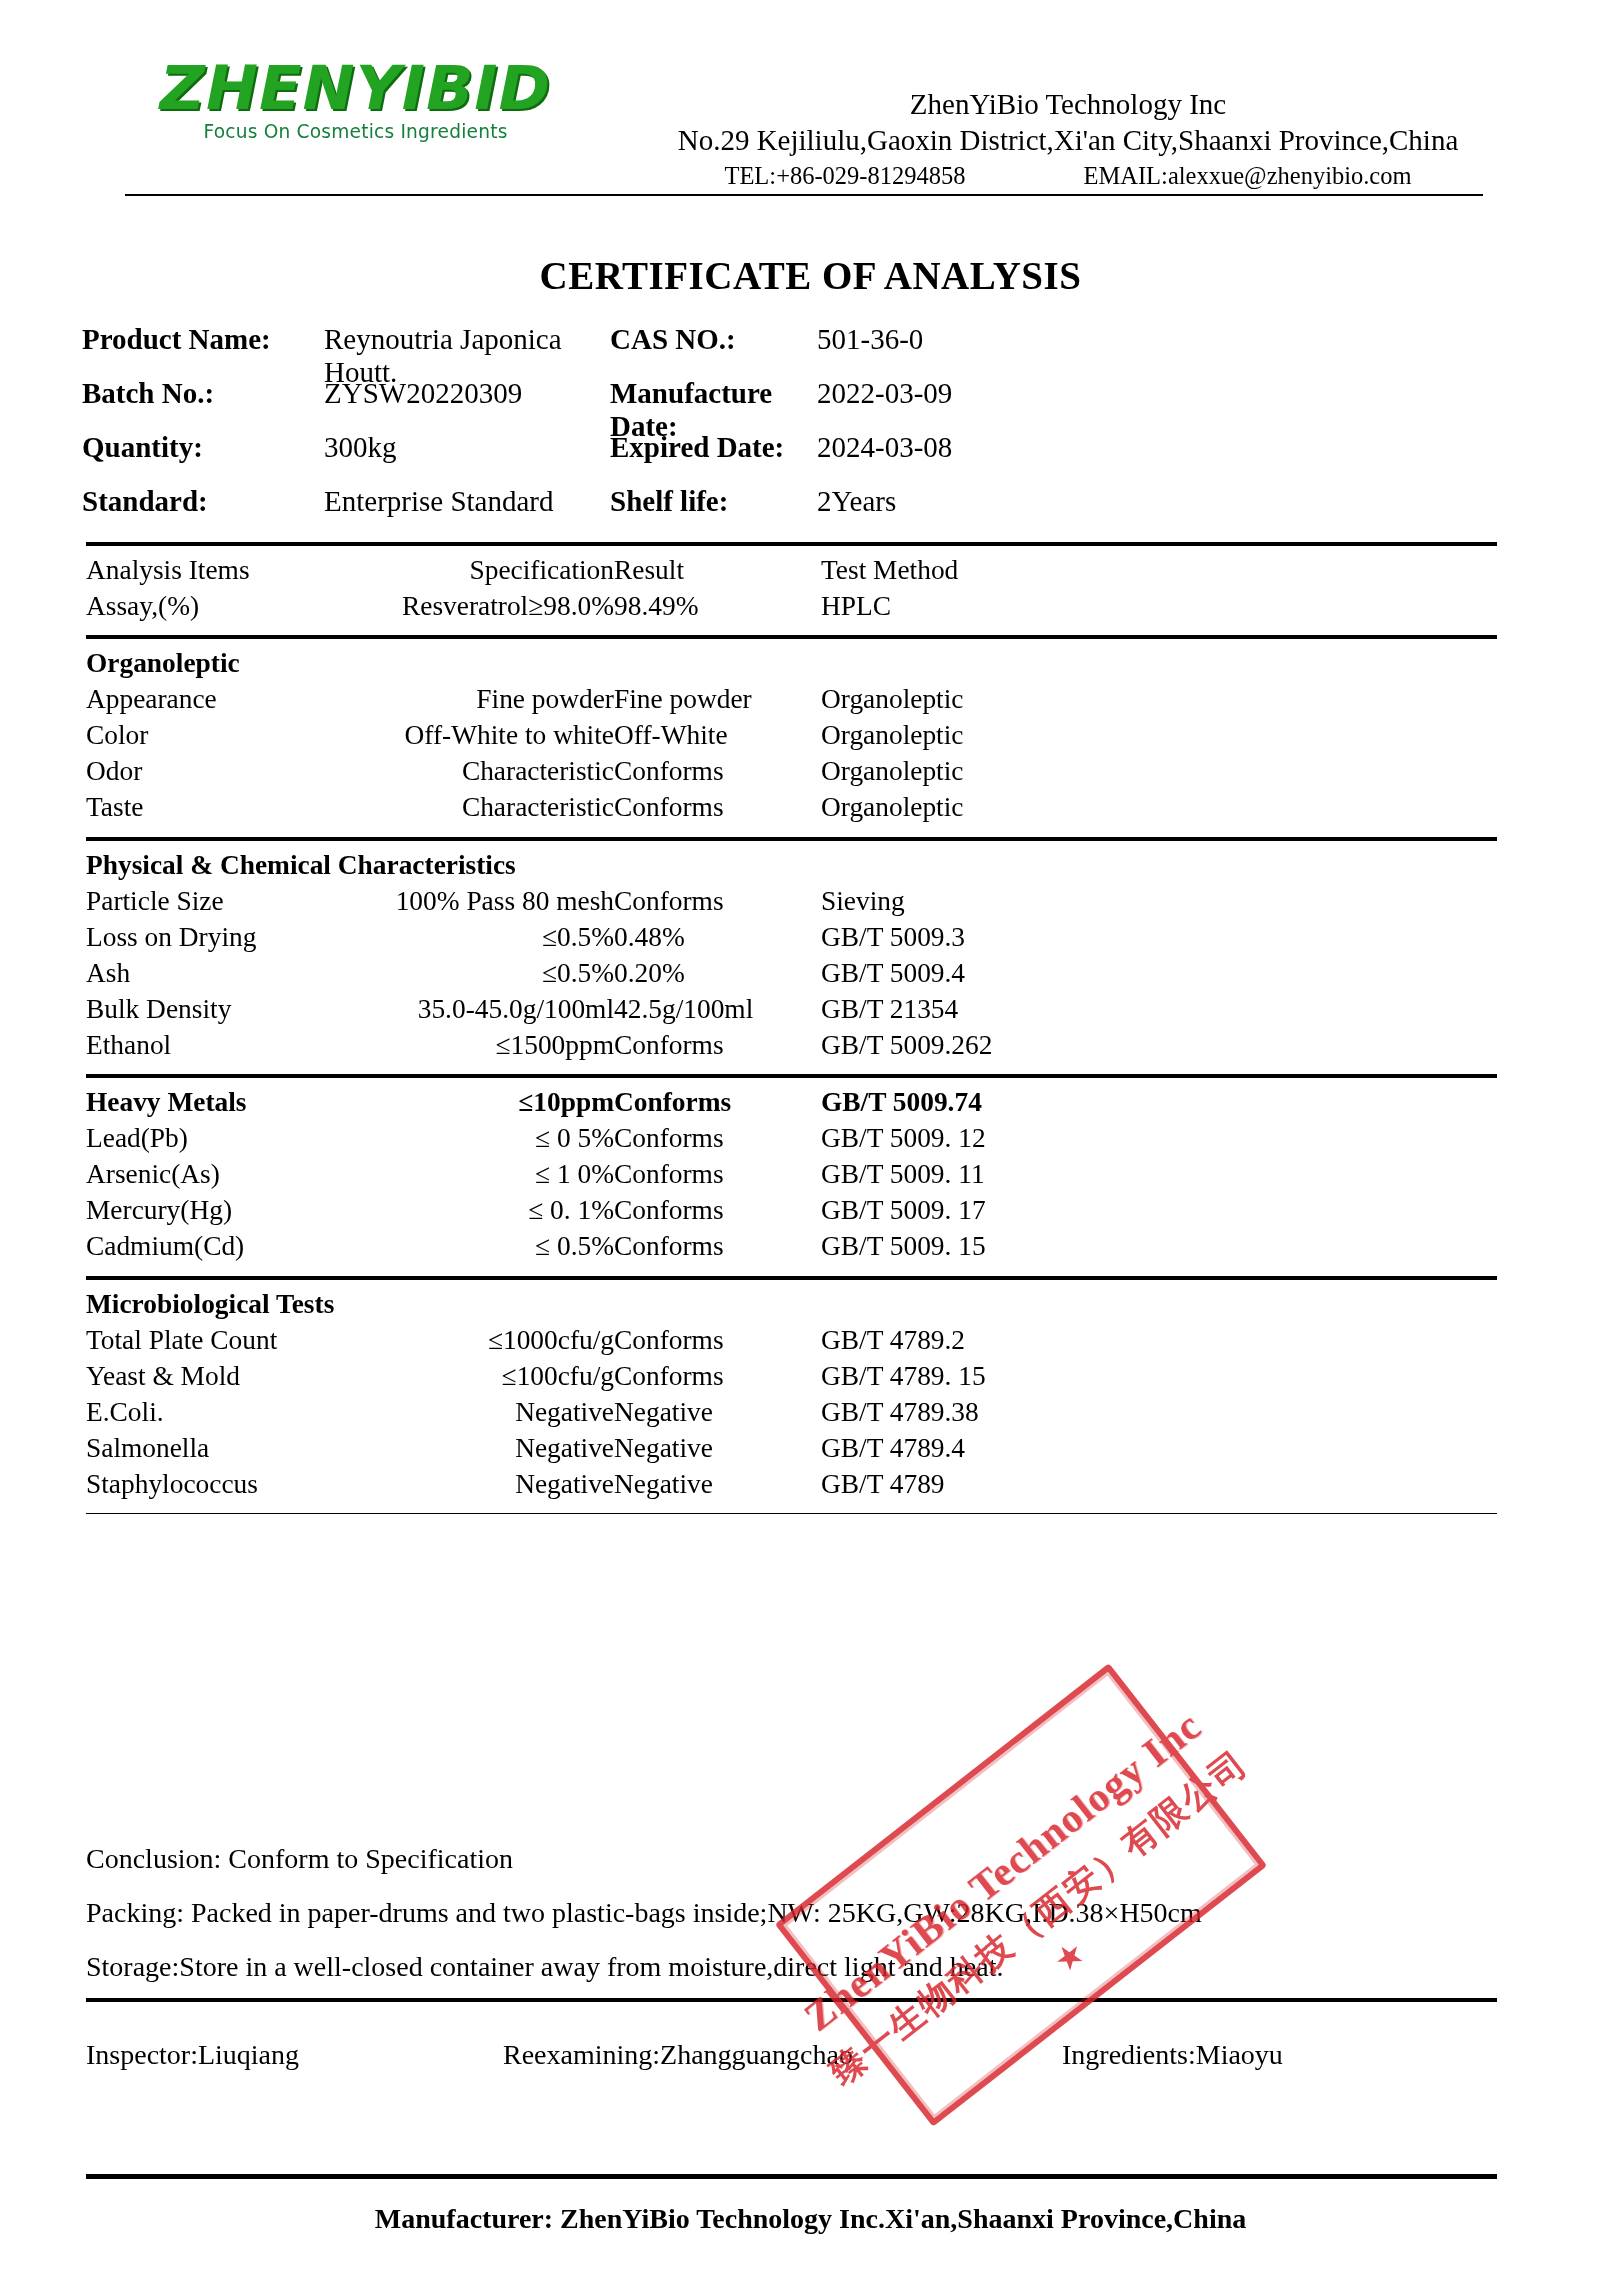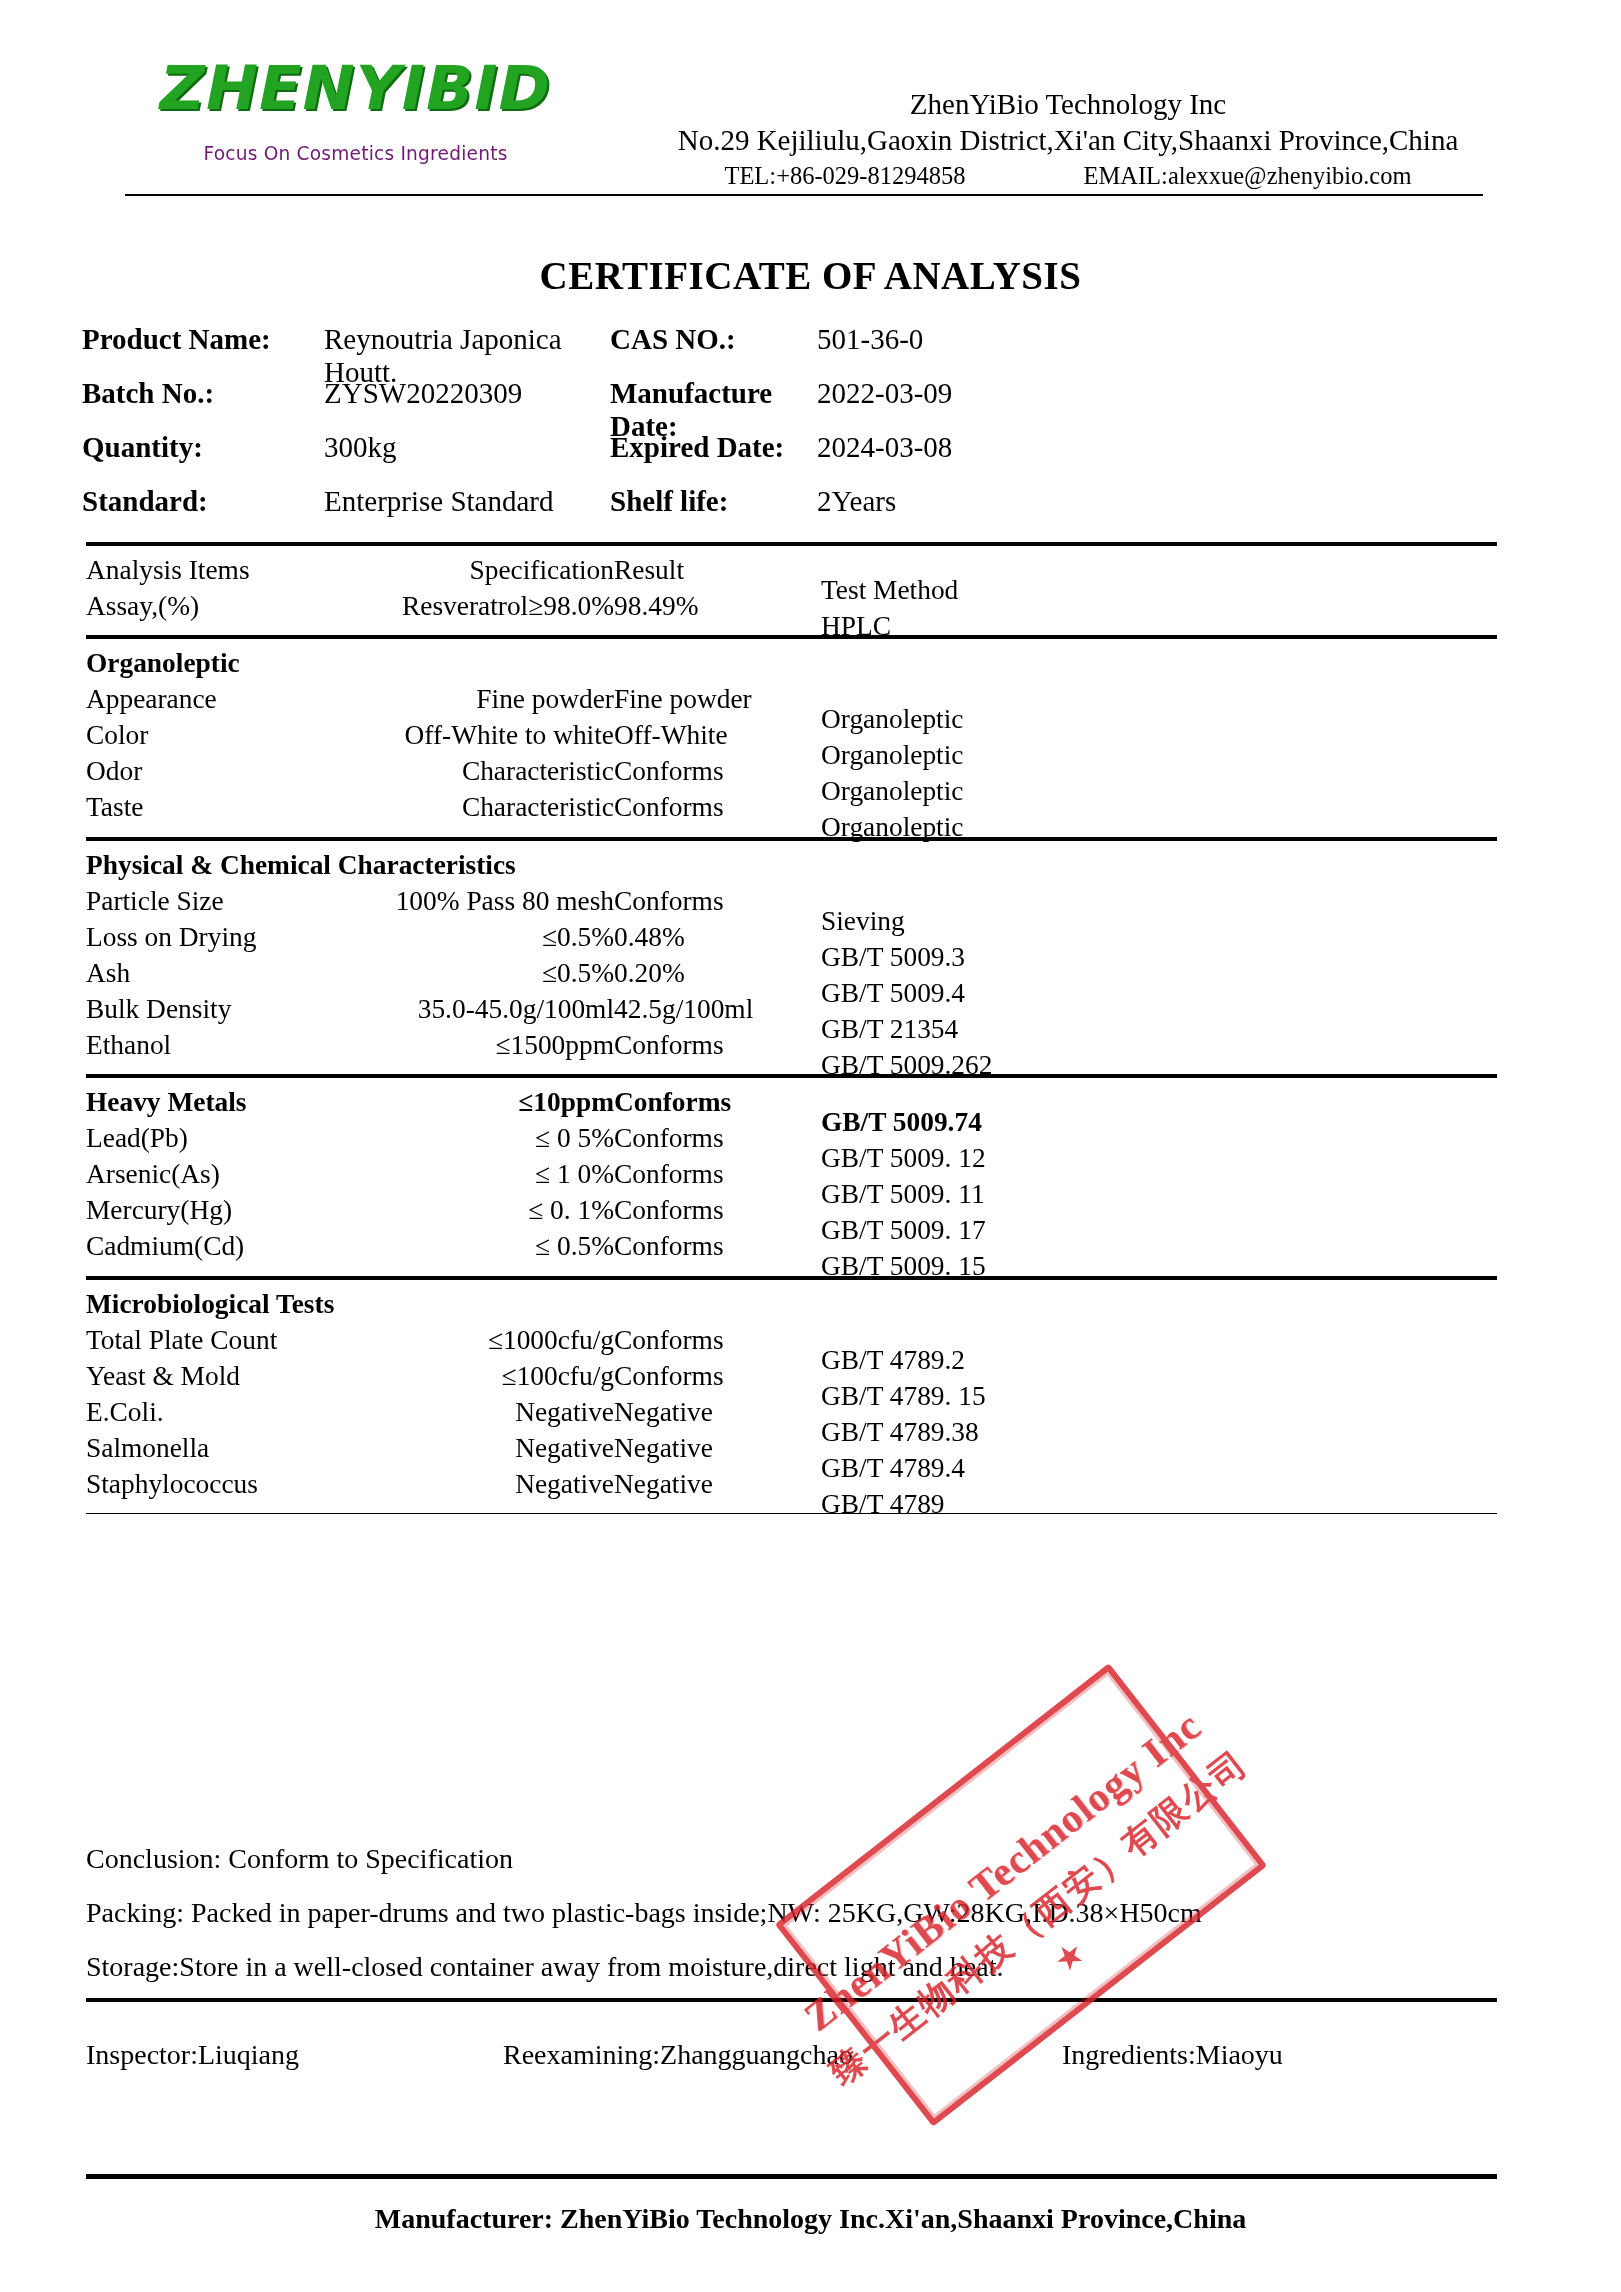--- a/index.html
+++ b/index.html
@@ -20,21 +20,21 @@
     font-family:"DejaVu Sans", sans-serif;
     font-weight:bold; font-style:italic;
     font-size:61px; letter-spacing:1px;
     color:#22a322;
     line-height:1;
     transform:scaleX(1.02);
     text-shadow:2px 2px 0 #0f6b10;
   }
   .logo-tagline {
     font-family:"DejaVu Sans", sans-serif;
-    font-size:18.6px; color:#701a75; margin-top:25px; letter-spacing:0.2px;
+    font-size:18.6px; color:#15803d; margin-top:3px; letter-spacing:0.2px;
   }
   .company-block { position:absolute; left:627px; top:86px; width:882px; text-align:center; }
   .company-name { font-size:29px; line-height:1.25; }
   .company-addr { font-size:29px; line-height:1.3; white-space:nowrap; }
   .company-contact { font-size:24.5px; line-height:1.3; display:flex; justify-content:center; gap:118px; }
   .header-rule { position:absolute; left:125px; top:194px; width:1358px; height:2px; background:#000; }
 
   
   .doc-title {
     position:absolute; left:0; top:253px; width:1621px;
@@ -52,21 +52,21 @@
   
   .table { position:absolute; left:86px; top:542px; width:1411px; }
   .rule-thick { height:3.9px; background:#000; width:1411px; }
   .rule-hair  { height:1px; background:#000; width:1411px; }
   .trow { display:flex; height:36px; align-items:flex-start; font-size:27.4px; }
   .trow.head { font-weight:normal; }
   .trow.section { font-weight:bold; }
   .t1 { width:242px; }
   .t2 { width:286px;text-align:right; }
   .t3 { width:207px; }
-  .t4 { width:676px;margin-top:20px; }
+  .t4 { width:676px; }
   .bold { font-weight:bold; }
   .gap-sm { height:8.8px; }
 
   
   .concl { position:absolute; left:86px; top:1843px; width:1411px; }
   .concl-line { font-size:28px; height:54px; }
 
   
   .signs { position:absolute; left:86px; top:2039px; width:1411px; display:flex; font-size:28px; }
   .sg1 { width:417px; }

